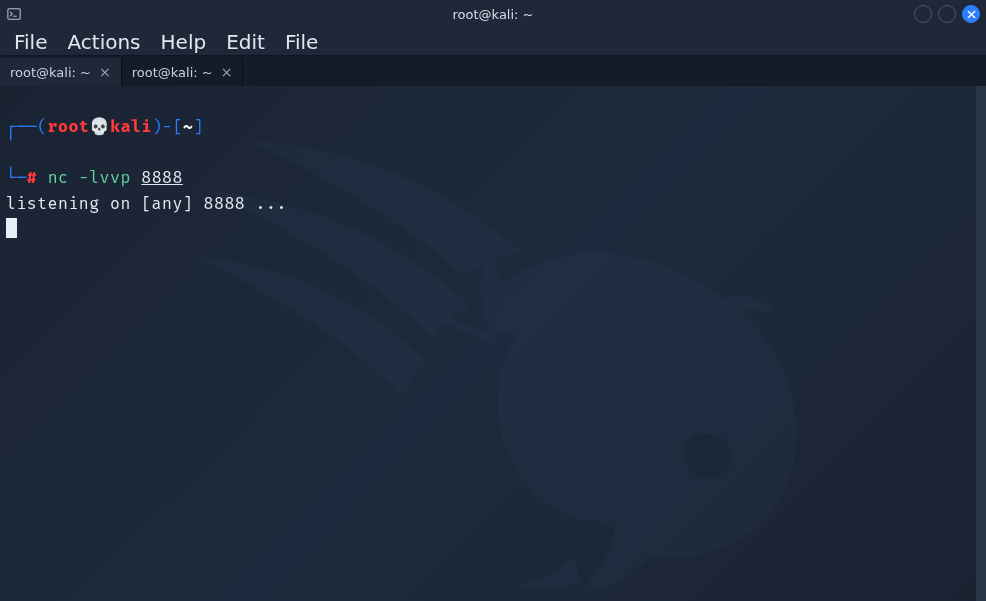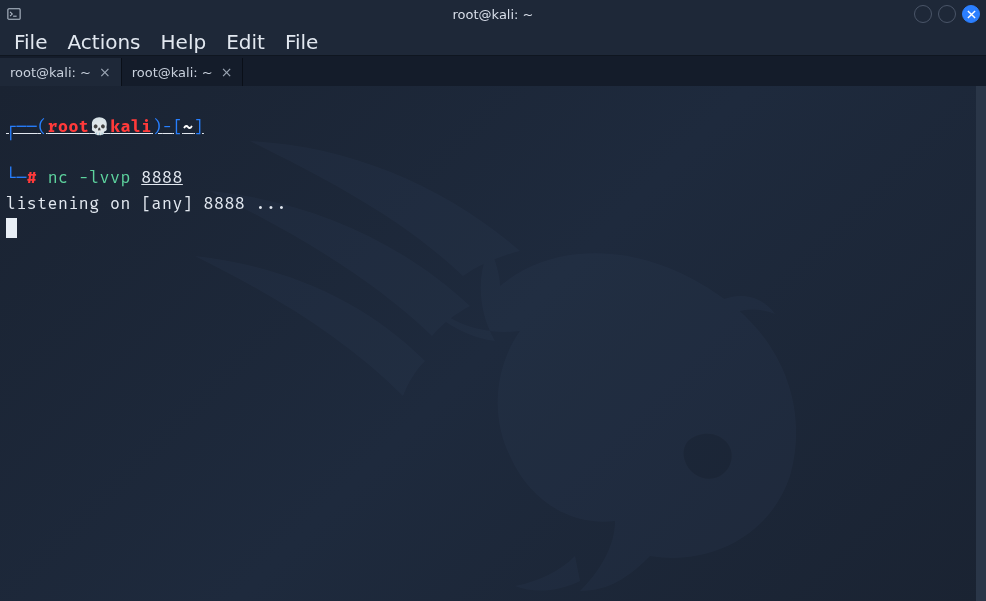--- a/index.html
+++ b/index.html
@@ -123,21 +123,20 @@
       padding: 28px 6px 6px 6px;
       font-family: "Fira Mono", "DejaVu Sans Mono", "Liberation Mono", monospace;
       font-size: 16.5px;
       line-height: 1.55;
       letter-spacing: 0.5px;
       white-space: pre;
       color: #e2e8f0;
     }
     .prompt-line1 {
       display: block;
-      text-decoration: underline;
     }
     .box-corner { color: #277fff; }
     .paren { color: #277fff; }
     .user-red { color: #ff3a3a; font-weight: bold; }
     .skull-red { color: #ff3a3a; font-weight: bold; }
     .at-dash { color: #277fff; }
     .bracket-blue { color: #277fff; }
     .tilde-white { color: #ffffff; font-weight: bold; }
     .hash-red { color: #ff3a3a; font-weight: bold; }
     .cmd-green { color: #5dd39e; }

